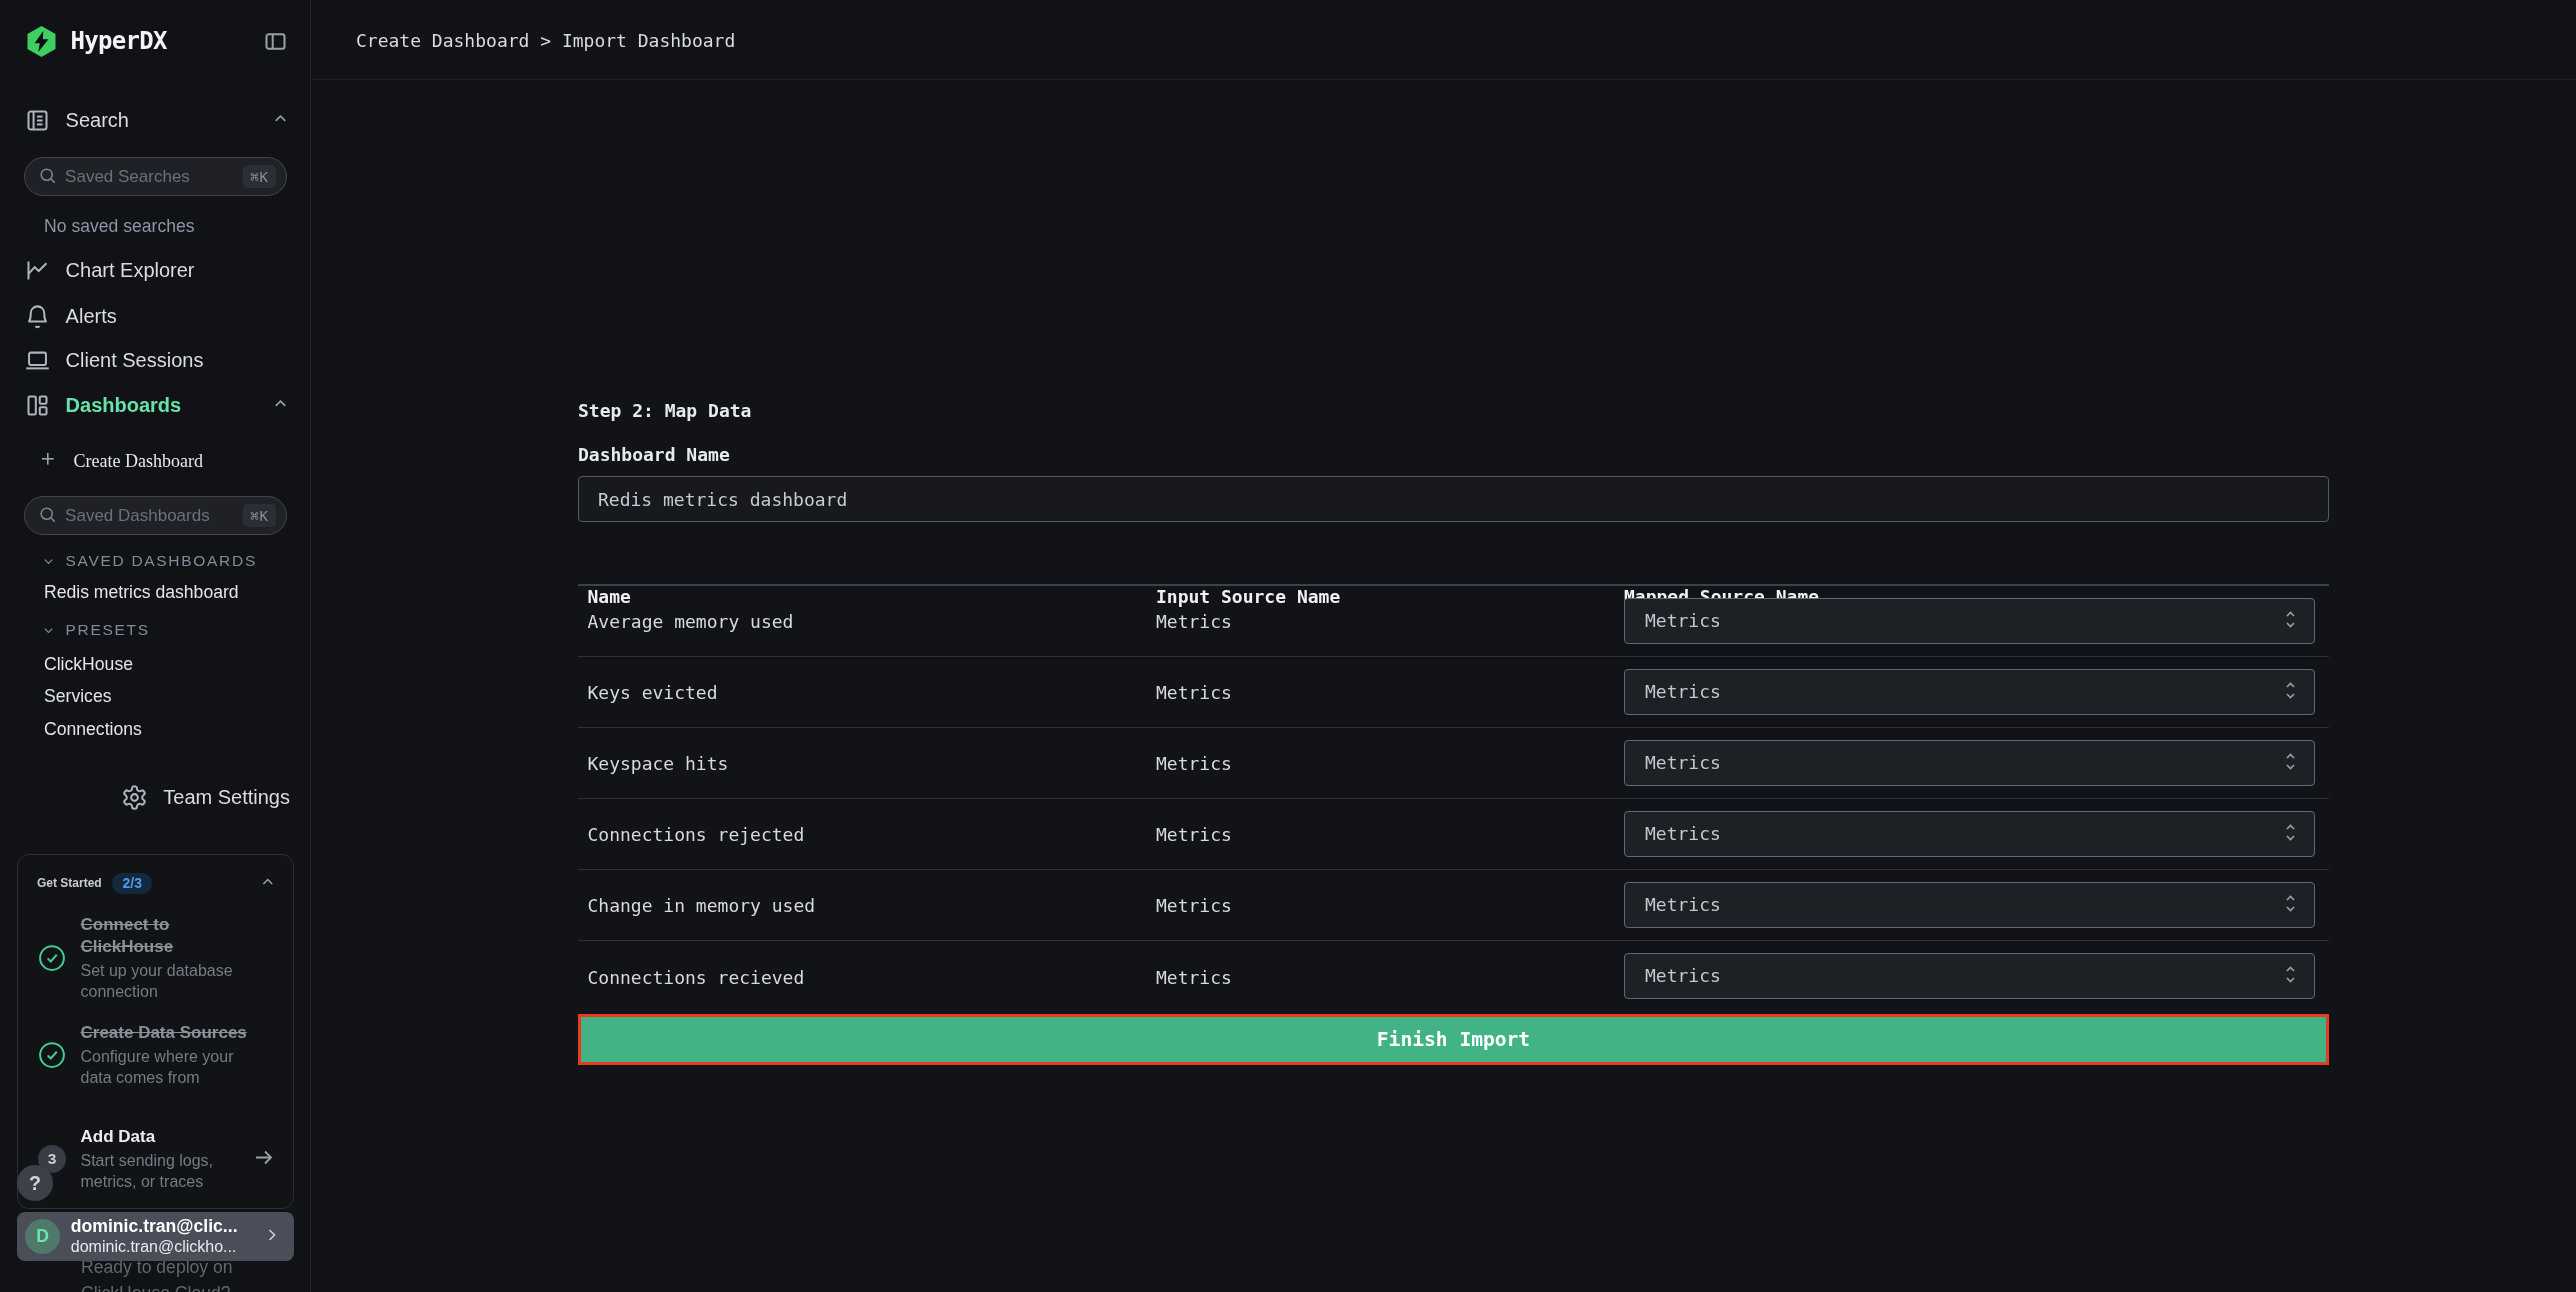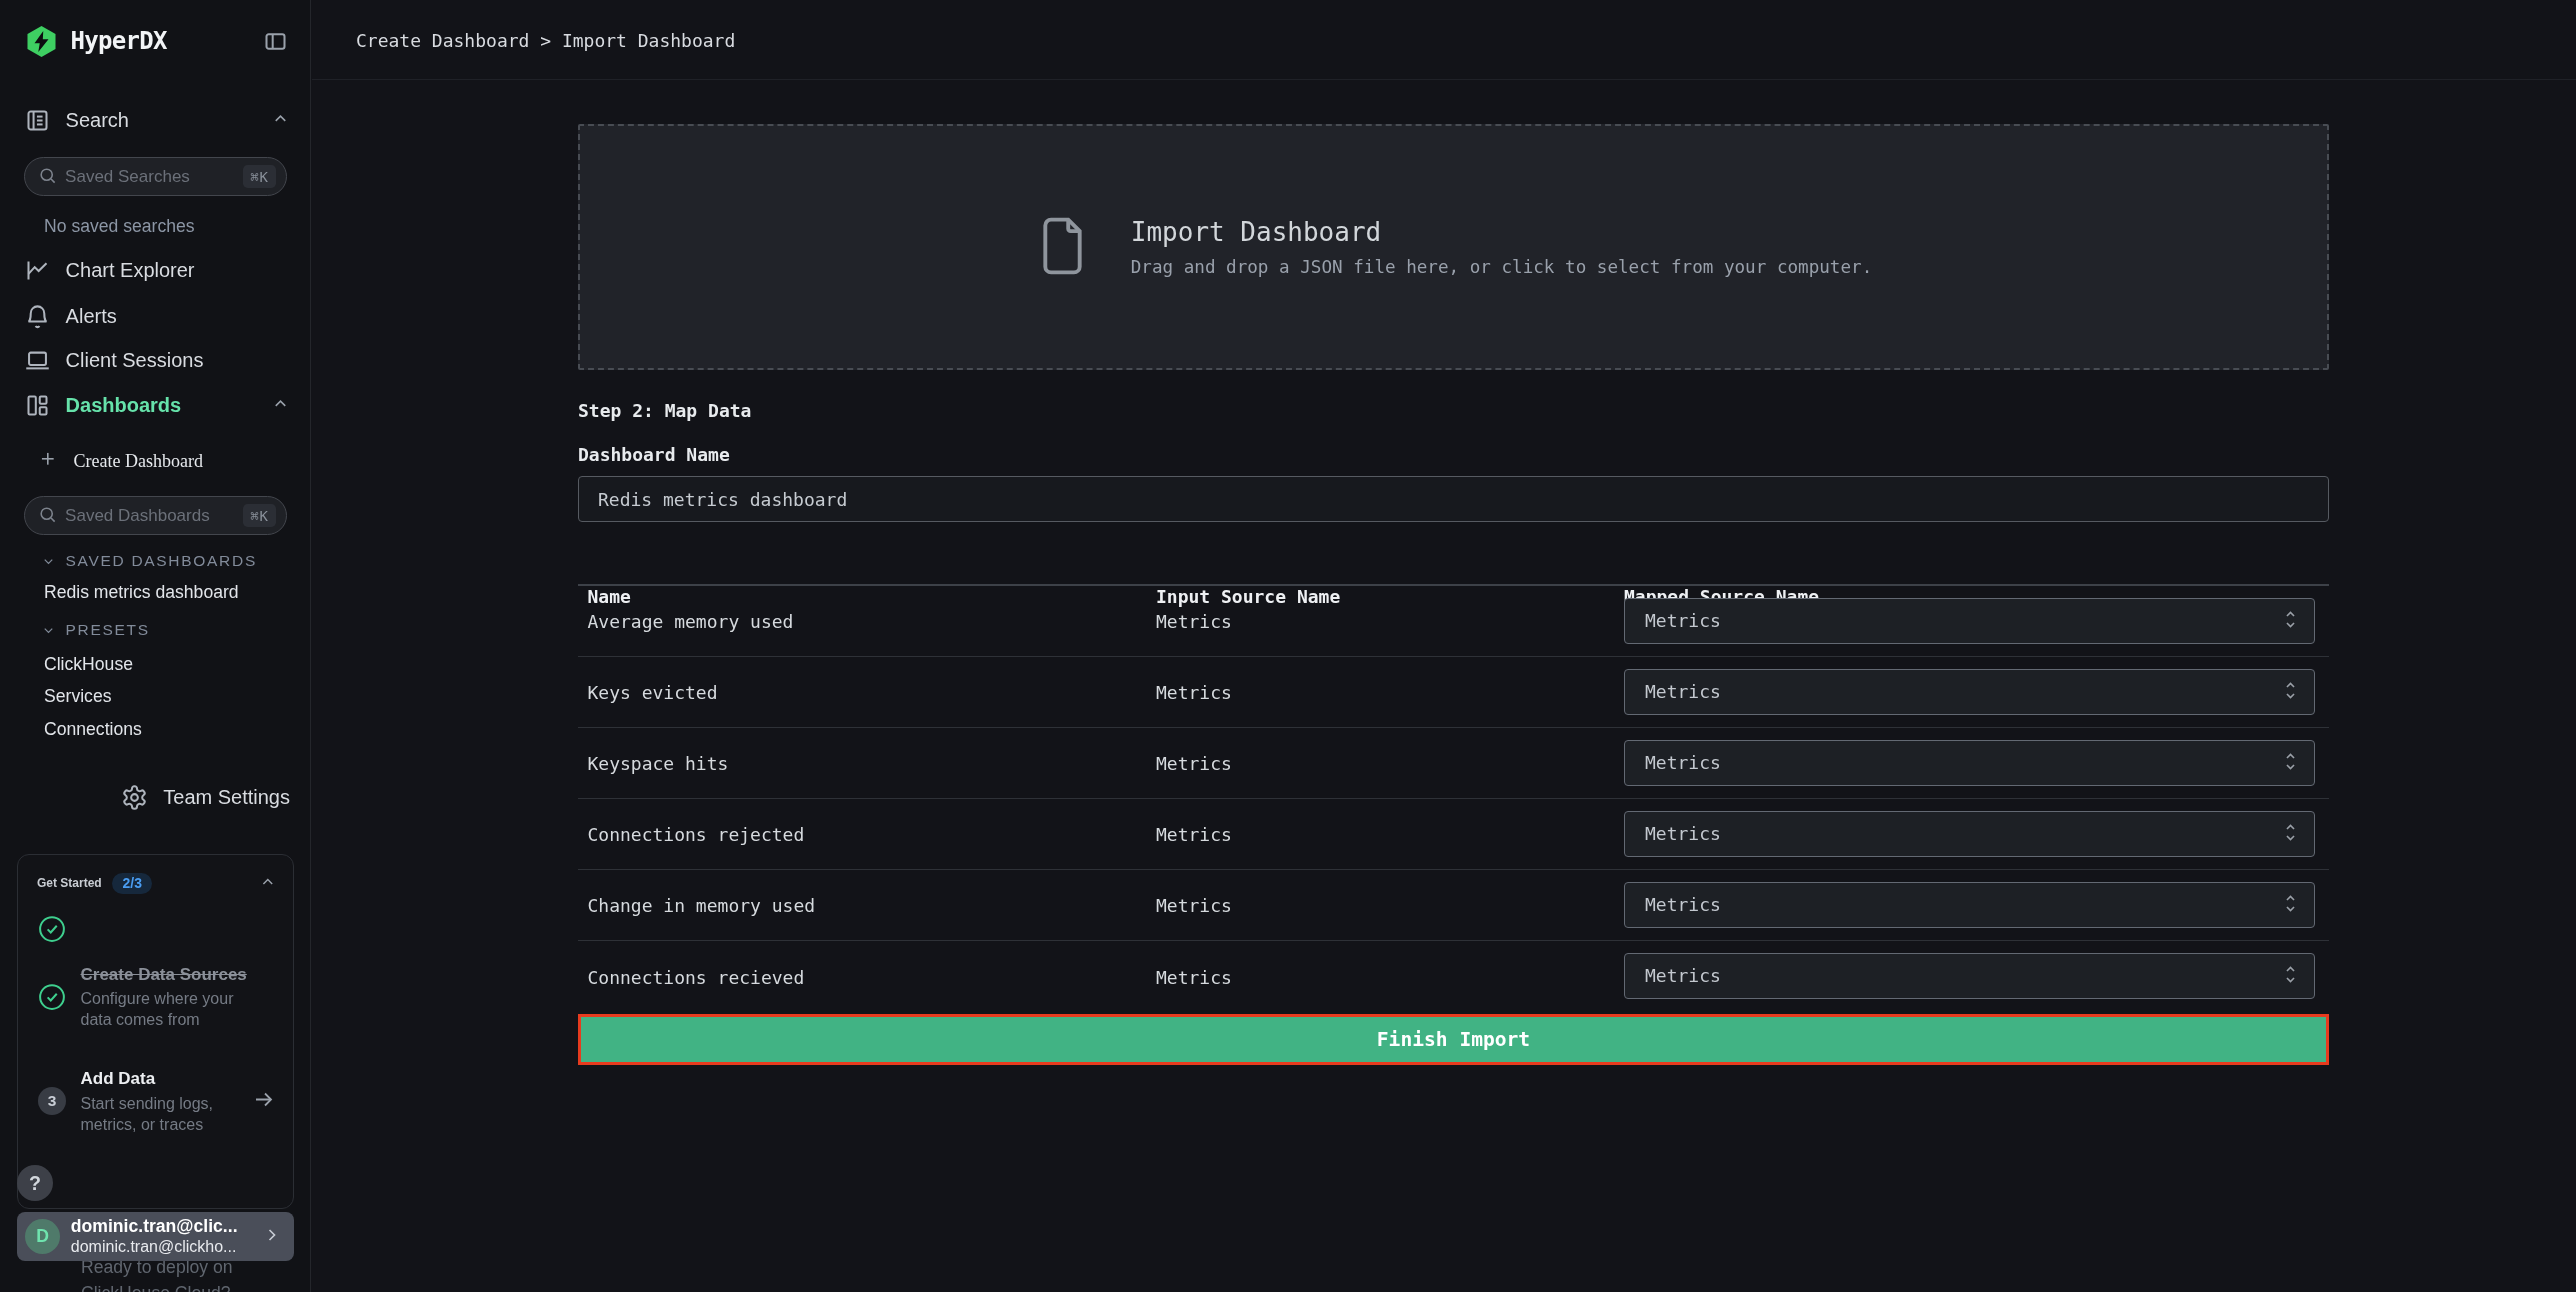--- a/index.html
+++ b/index.html
@@ -277,20 +277,24 @@
       </span>
     </div>
 
     <div class="gs-item" style="margin-top:20px;">
       <span class="gs-ico">
         <svg width="30" height="30" viewBox="0 0 24 24" fill="none" stroke="#3ecf8e" stroke-width="1.6">
           <circle cx="12" cy="12" r="9.5"></circle>
             <polyline points="8.5,12.3 11,14.8 15.8,9.4"></polyline>
         </svg>
       </span>
+      <span class="gs-texts">
+        <div class="gs-t done">Connect to ClickHouse</div>
+        <div class="gs-s">Set up your database connection</div>
+      </span>
     </div>
 
     <div class="gs-item" style="margin-top:20px;">
       <span class="gs-ico">
         <svg width="30" height="30" viewBox="0 0 24 24" fill="none" stroke="#3ecf8e" stroke-width="1.6">
           <circle cx="12" cy="12" r="9.5"></circle>
             <polyline points="8.5,12.3 11,14.8 15.8,9.4"></polyline>
         </svg>
       </span>
       <span class="gs-texts">
@@ -336,32 +340,20 @@
     </span>
   </div>
 </div>
 
 <div class="topbar">
   <div class="breadcrumb">Create Dashboard &gt; Import Dashboard</div>
 </div>
 
 <div class="main">
 
-  <div class="dropzone">
-    <span class="dz-icon">
-      <svg width="55" height="66" viewBox="0 0 24 28" fill="none" stroke="currentColor" stroke-width="1.7">
-        <path d="M14.5 2.5 H7 a2.5 2.5 0 0 0 -2.5 2.5 v18 a2.5 2.5 0 0 0 2.5 2.5 h10 a2.5 2.5 0 0 0 2.5 -2.5 V7.5 Z"></path>
-        <path d="M14.5 2.5 v4 a1 1 0 0 0 1 1 h4"></path>
-      </svg>
-    </span>
-    <span>
-      <div class="dz-title">Import Dashboard</div>
-      <div class="dz-sub">Drag and drop a JSON file here, or click to select from your computer.</div>
-    </span>
-  </div>
 
   <div class="step-label">Step 2: Map Data</div>
   <div class="name-label">Dashboard Name</div>
   <input class="name-input" type="text" value="Redis metrics dashboard" style="">
 
   <div class="thead">
     <span class="th c1">Name</span>
     <span class="th c2">Input Source Name</span>
     <span class="th c3">Mapped Source Name</span>
   </div>

